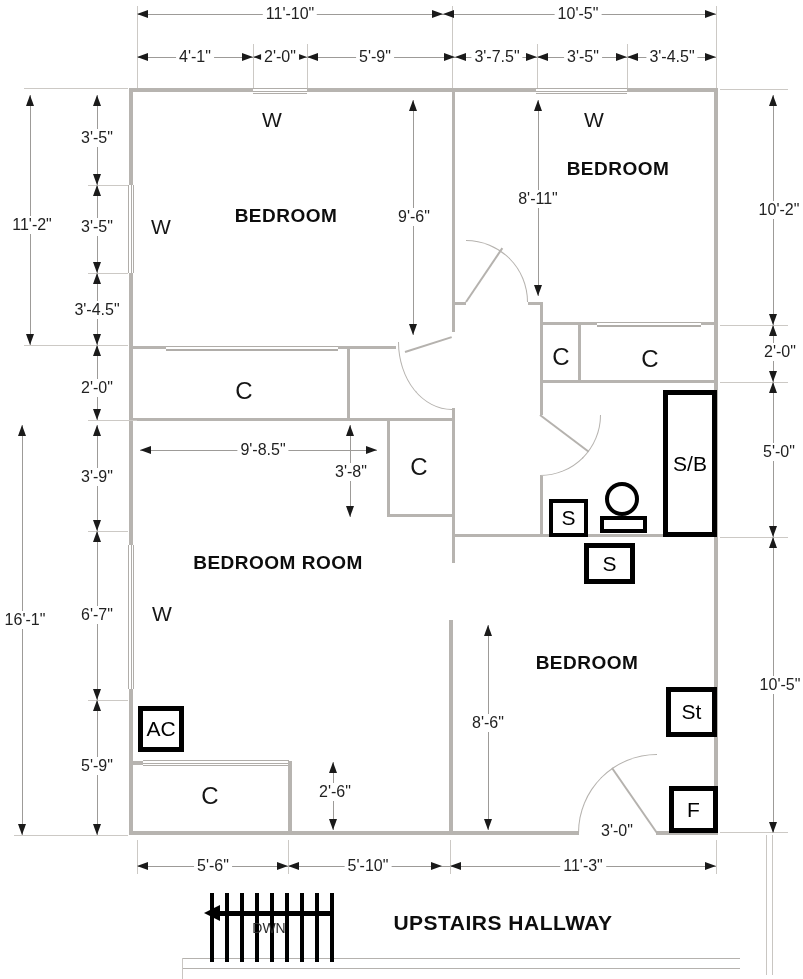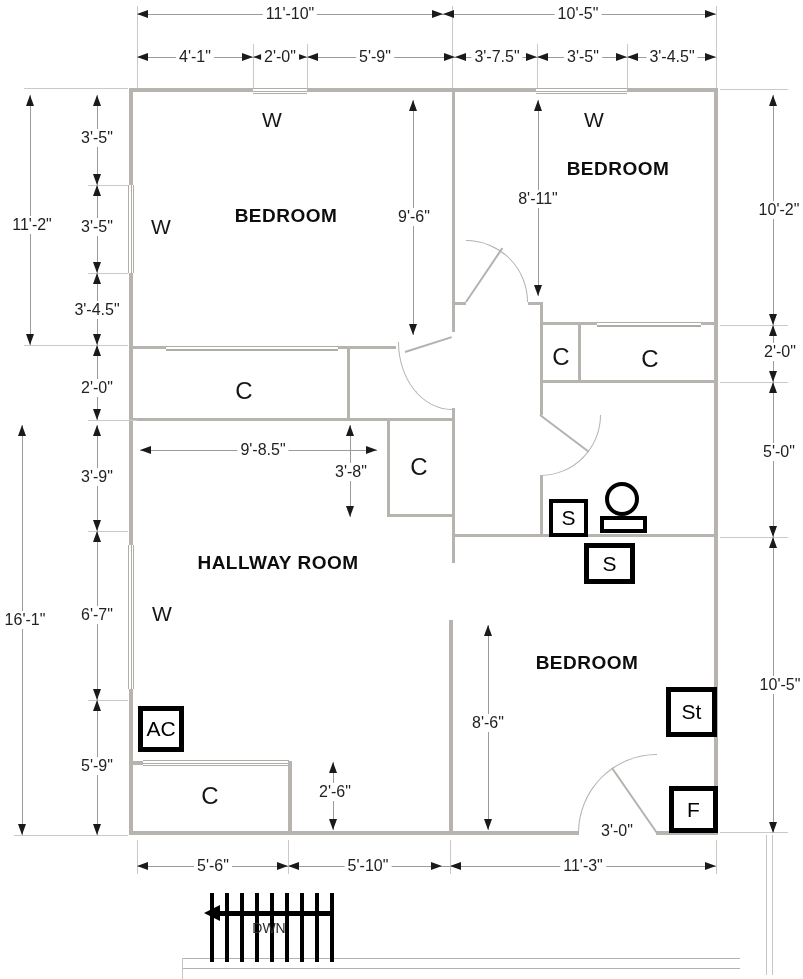--- a/index.html
+++ b/index.html
@@ -88,20 +88,23 @@
   <div class="leaf" style="left:466px;top:301px;width:65px;transform:rotate(-56deg)"></div>
 
   <div class="arc" style="left:540px;top:415px;width:61px;height:61px;border-bottom:1px solid #b5b2ae;border-right:1px solid #b5b2ae;border-bottom-right-radius:100% 100%"></div>
   <div class="leaf" style="left:540px;top:414px;width:61px;transform:rotate(37deg)"></div>
 
   <div class="arc" style="left:578px;top:754px;width:79px;height:79px;border-top:1px solid #b5b2ae;border-left:1px solid #b5b2ae;border-top-left-radius:100% 100%"></div>
   <div class="leaf" style="left:657px;top:832px;width:79px;transform:rotate(-124.7deg)"></div>
 
   <div class="fix" style="left:138px;top:706px;width:46px;height:46px;border-width:5px">
     <span>AC</span>
+    </div>
+  <div class="fix" style="left:663px;top:390px;width:54px;height:147px;border-width:5px">
+    <span>S/B</span>
     </div>
   <div class="fix" style="left:549px;top:499px;width:39px;height:38px">
     <span>S</span>
     </div>
   <div class="fix" style="left:605px;top:482px;width:34px;height:34px;border-radius:50%"></div>
   <div class="fix" style="left:600px;top:516px;width:47px;height:17px"></div>
   <div class="fix" style="left:584px;top:543px;width:51px;height:41px;border-width:5px">
     <span>S</span>
     </div>
   <div class="fix" style="left:666px;top:687px;width:51px;height:50px;border-width:5px">
@@ -252,22 +255,23 @@
   <div class="dt" style="left:263px;top:450px">9'-8.5"</div>
   <div class="dt" style="left:351px;top:472px">3'-8"</div>
   <div class="dt" style="left:414px;top:217px">9'-6"</div>
   <div class="dt" style="left:538px;top:199px">8'-11"</div>
   <div class="dt" style="left:488px;top:723px">8'-6"</div>
   <div class="dt" style="left:335px;top:792px">2'-6"</div>
   <div class="dt" style="left:617px;top:831px">3'-0"</div>
 
   <div class="room" style="left:286px;top:216px">BEDROOM</div>
   <div class="room" style="left:618px;top:169px">BEDROOM</div>
-  <div class="room" style="left:278px;top:563px">HALLWAY ROOM</div>
+  <div class="room" style="left:278px;top:563px">BEDROOM ROOM</div>
   <div class="room" style="left:587px;top:663px">BEDROOM</div>
+  <div class="room big" style="left:503px;top:923px">UPSTAIRS HALLWAY</div>
 
   <div class="lab" style="left:272px;top:120px">W</div>
   <div class="lab" style="left:161px;top:227px">W</div>
   <div class="lab" style="left:594px;top:120px">W</div>
   <div class="lab" style="left:162px;top:614px">W</div>
   <div class="lab c" style="left:244px;top:391px">C</div>
   <div class="lab c" style="left:419px;top:467px">C</div>
   <div class="lab c" style="left:561px;top:357px">C</div>
   <div class="lab c" style="left:650px;top:359px">C</div>
   <div class="lab c" style="left:210px;top:796px">C</div>

